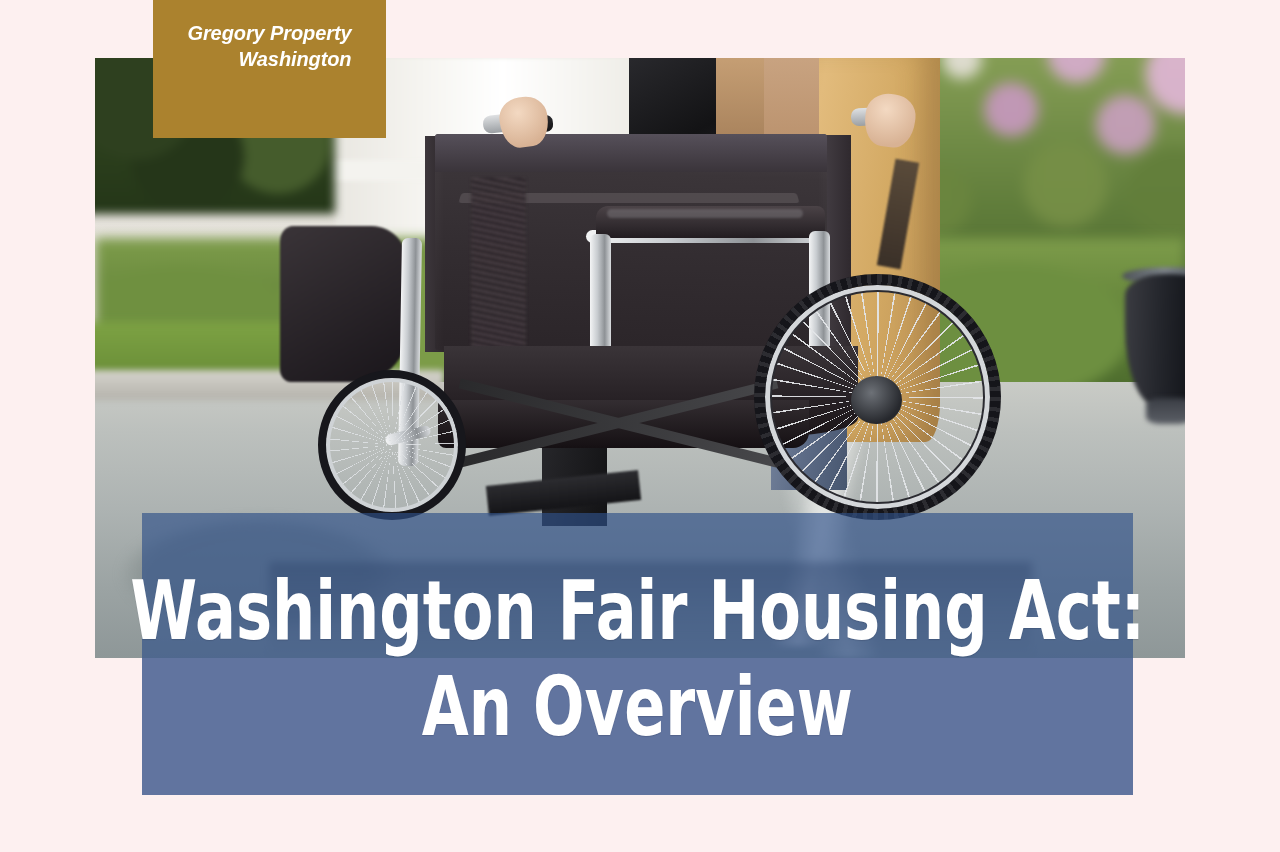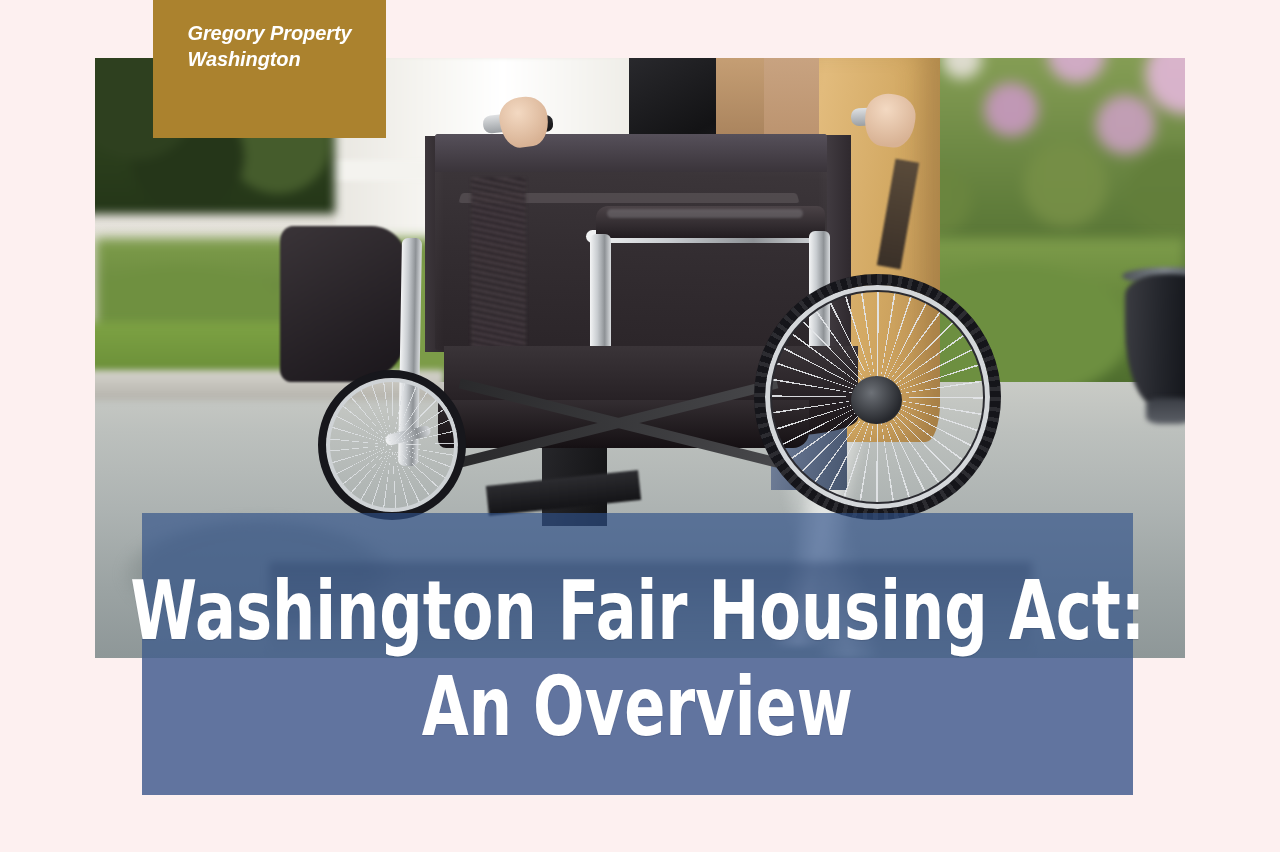--- a/index.html
+++ b/index.html
@@ -351,21 +351,21 @@
     left:153px; top:0; width:233px; height:138px;
     background:#ab822e;
     display:flex; align-items:center; justify-content:center;
     z-index:6;
   }
   #logo-badge .logo-text {
     color:#ffffff;
     font-family:"Liberation Sans", sans-serif;
     font-weight:700; font-style:italic;
     font-size:20px; line-height:1.28;
-    text-align:left;
+    text-align:right;
     letter-spacing:-0.1px;
     padding:0 14px;
     transform:translateY(-22px);
   }
 
   
   #title-overlay {
     position:absolute;
     left:142px; top:513px; width:991px; height:282px;
     z-index:5;

